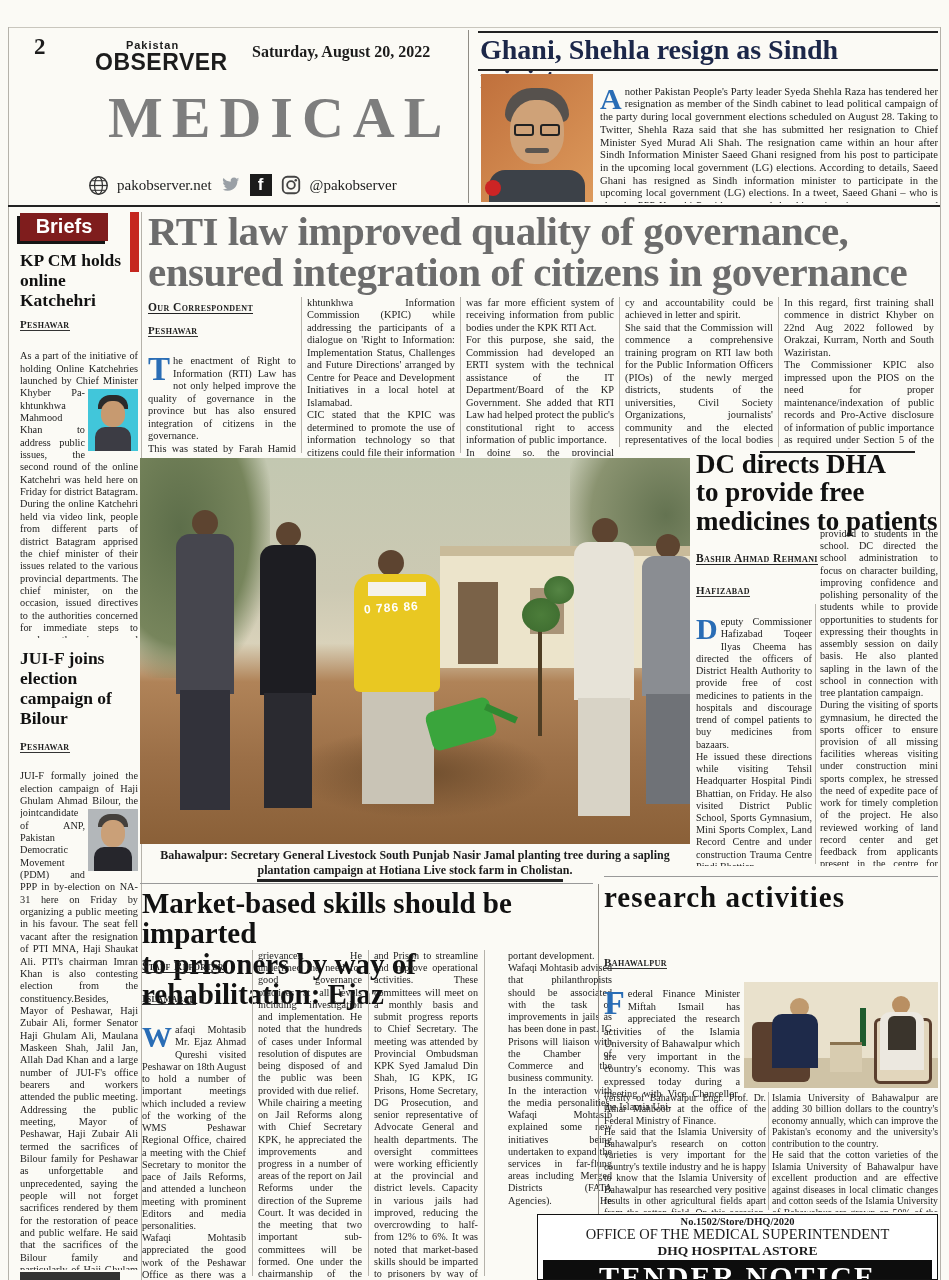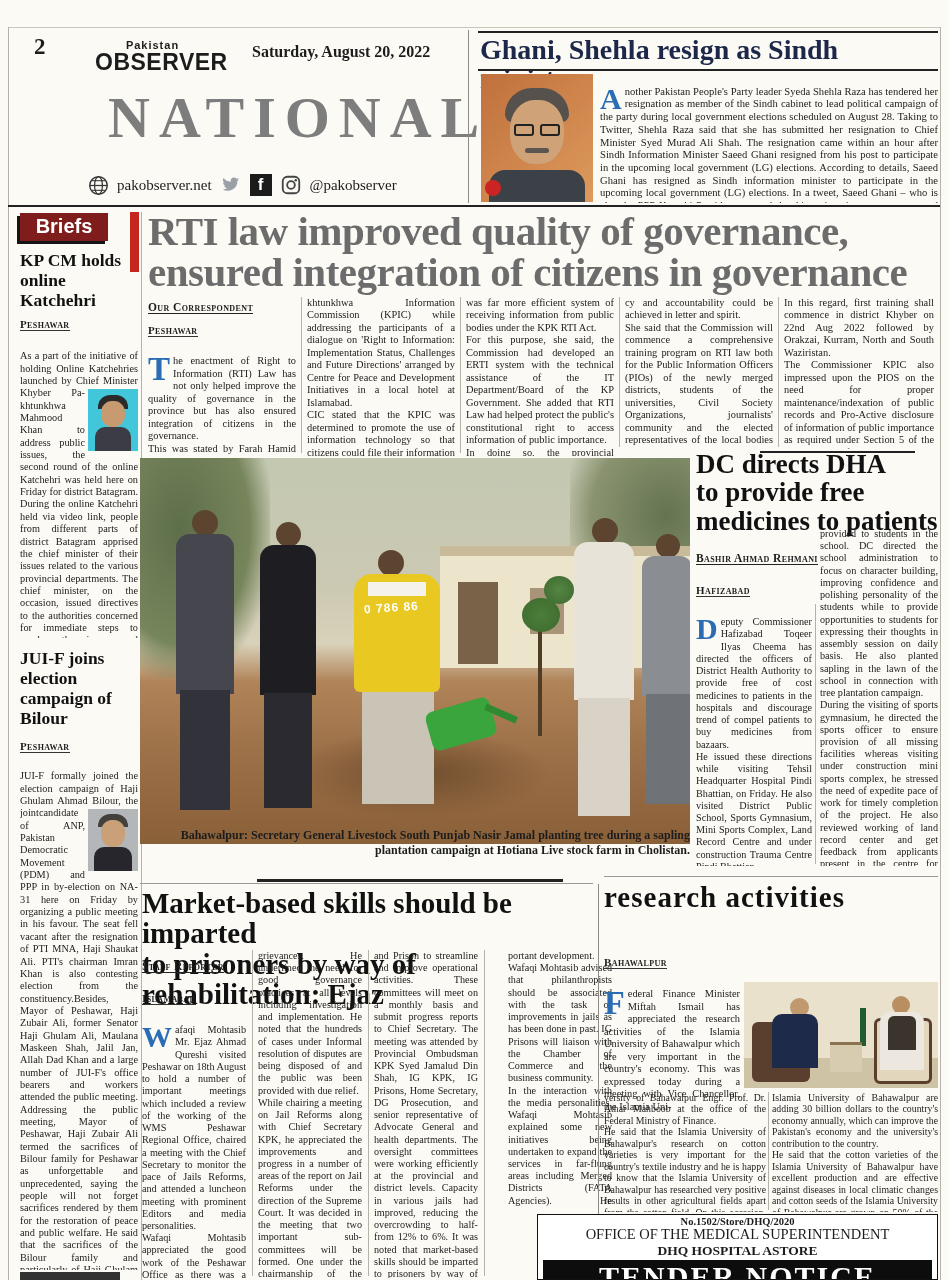--- a/index.html
+++ b/index.html
@@ -30,21 +30,21 @@
 
   <div class="abs" style="left:34px;top:34px;font-size:23px;font-weight:bold">2</div>
 
   <div class="abs sans" style="left:95px;top:39px;width:115px;text-align:center">
     <div style="font-size:11px;font-weight:bold;letter-spacing:1px">Pakistan</div>
     <div style="font-size:23px;font-weight:bold;letter-spacing:.5px;margin-top:-2px">OBSERVER</div>
   </div>
 
   <div class="abs" style="left:252px;top:43px;font-size:16px;font-weight:bold">Saturday, August 20, 2022</div>
 
-  <div class="abs" style="left:108px;top:84px;font-size:58px;font-weight:bold;color:#7d7d7d;letter-spacing:9px">NATIONAL</div>
+  <div class="abs" style="left:108px;top:84px;font-size:58px;font-weight:bold;color:#7d7d7d;letter-spacing:9px">MEDICAL</div>
 
   <div class="abs" style="left:88px;top:174px;display:flex;align-items:center;gap:8px">
     <svg width="21" height="21" viewBox="0 0 24 24">
       <circle cx="12" cy="12" r="10" fill="none" stroke="#333" stroke-width="1.6"></circle>
       <ellipse cx="12" cy="12" rx="4.5" ry="10" fill="none" stroke="#333" stroke-width="1.4"></ellipse>
       <line x1="2" y1="12" x2="22" y2="12" stroke="#333" stroke-width="1.4"></line>
       <line x1="3.5" y1="6.5" x2="20.5" y2="6.5" stroke="#333" stroke-width="1.2"></line>
       <line x1="3.5" y1="17.5" x2="20.5" y2="17.5" stroke="#333" stroke-width="1.2"></line>
     </svg>
     <span style="font-size:15px">pakobserver.net</span>
@@ -167,21 +167,21 @@
       <div class="abs" style="left:434px;top:84px;width:60px;height:158px;background:#e7e3d8;border-radius:14px 14px 0 0"></div>
       <div class="abs" style="left:438px;top:240px;width:52px;height:118px;background:#d8d3c6"></div>
     </div>
     <div>
       <div class="fig-head" style="left:516px;top:76px;width:24px;height:24px"></div>
       <div class="abs" style="left:502px;top:98px;width:50px;height:140px;background:#8a8d92;border-radius:12px 12px 0 0"></div>
       <div class="abs" style="left:506px;top:236px;width:44px;height:110px;background:#6f7277"></div>
     </div>
   </div>
 
-  <div class="abs" style="left:140px;top:828px;width:550px;font-weight:bold;font-size:12px;line-height:1.25;text-align:right">Bahawalpur: Secretary General Livestock South Punjab Nasir Jamal planting tree during a sapling plantation campaign at Hotiana Live stock farm in Cholistan.</div>
+  <div class="abs" style="left:140px;top:848px;width:550px;font-weight:bold;font-size:12px;line-height:1.25;text-align:center">Bahawalpur: Secretary General Livestock South Punjab Nasir Jamal planting tree during a sapling plantation campaign at Hotiana Live stock farm in Cholistan.</div>
   <div class="hr" style="left:257px;top:879px;width:306px;height:3px"></div>
 
   <div class="abs hl" style="left:696px;top:450px;width:244px;font-size:27px;white-space:pre-line">DC directs DHA
 to provide free
 medicines to patients</div>
   <div class="abs" style="left:696px;top:548px"><span class="bl">Bashir Ahmad Rehmani</span></div>
   <div class="abs" style="left:696px;top:580px"><span class="dl">Hafizabad</span></div>
   <div class="abs bt" style="left:696px;top:604px;width:116px;height:262px;font-size:10.2px">
     <span class="dc" style="font-size:30px;line-height:24px">D</span><span>eputy Commissioner Hafizabad Toqeer Ilyas Cheema has directed the officers of District Health Authority to provide free of cost medicines to patients in the hospitals and discourage trend of compel patients to buy medicines from bazaars.
 He issued these directions while visiting Tehsil Headquarter Hospital Pindi Bhattian, on Friday. He also visited District Public School, Sports Gymnasium, Mini Sports Complex, Land Record Centre and under construction Trauma Centre Pindi Bhattian.

